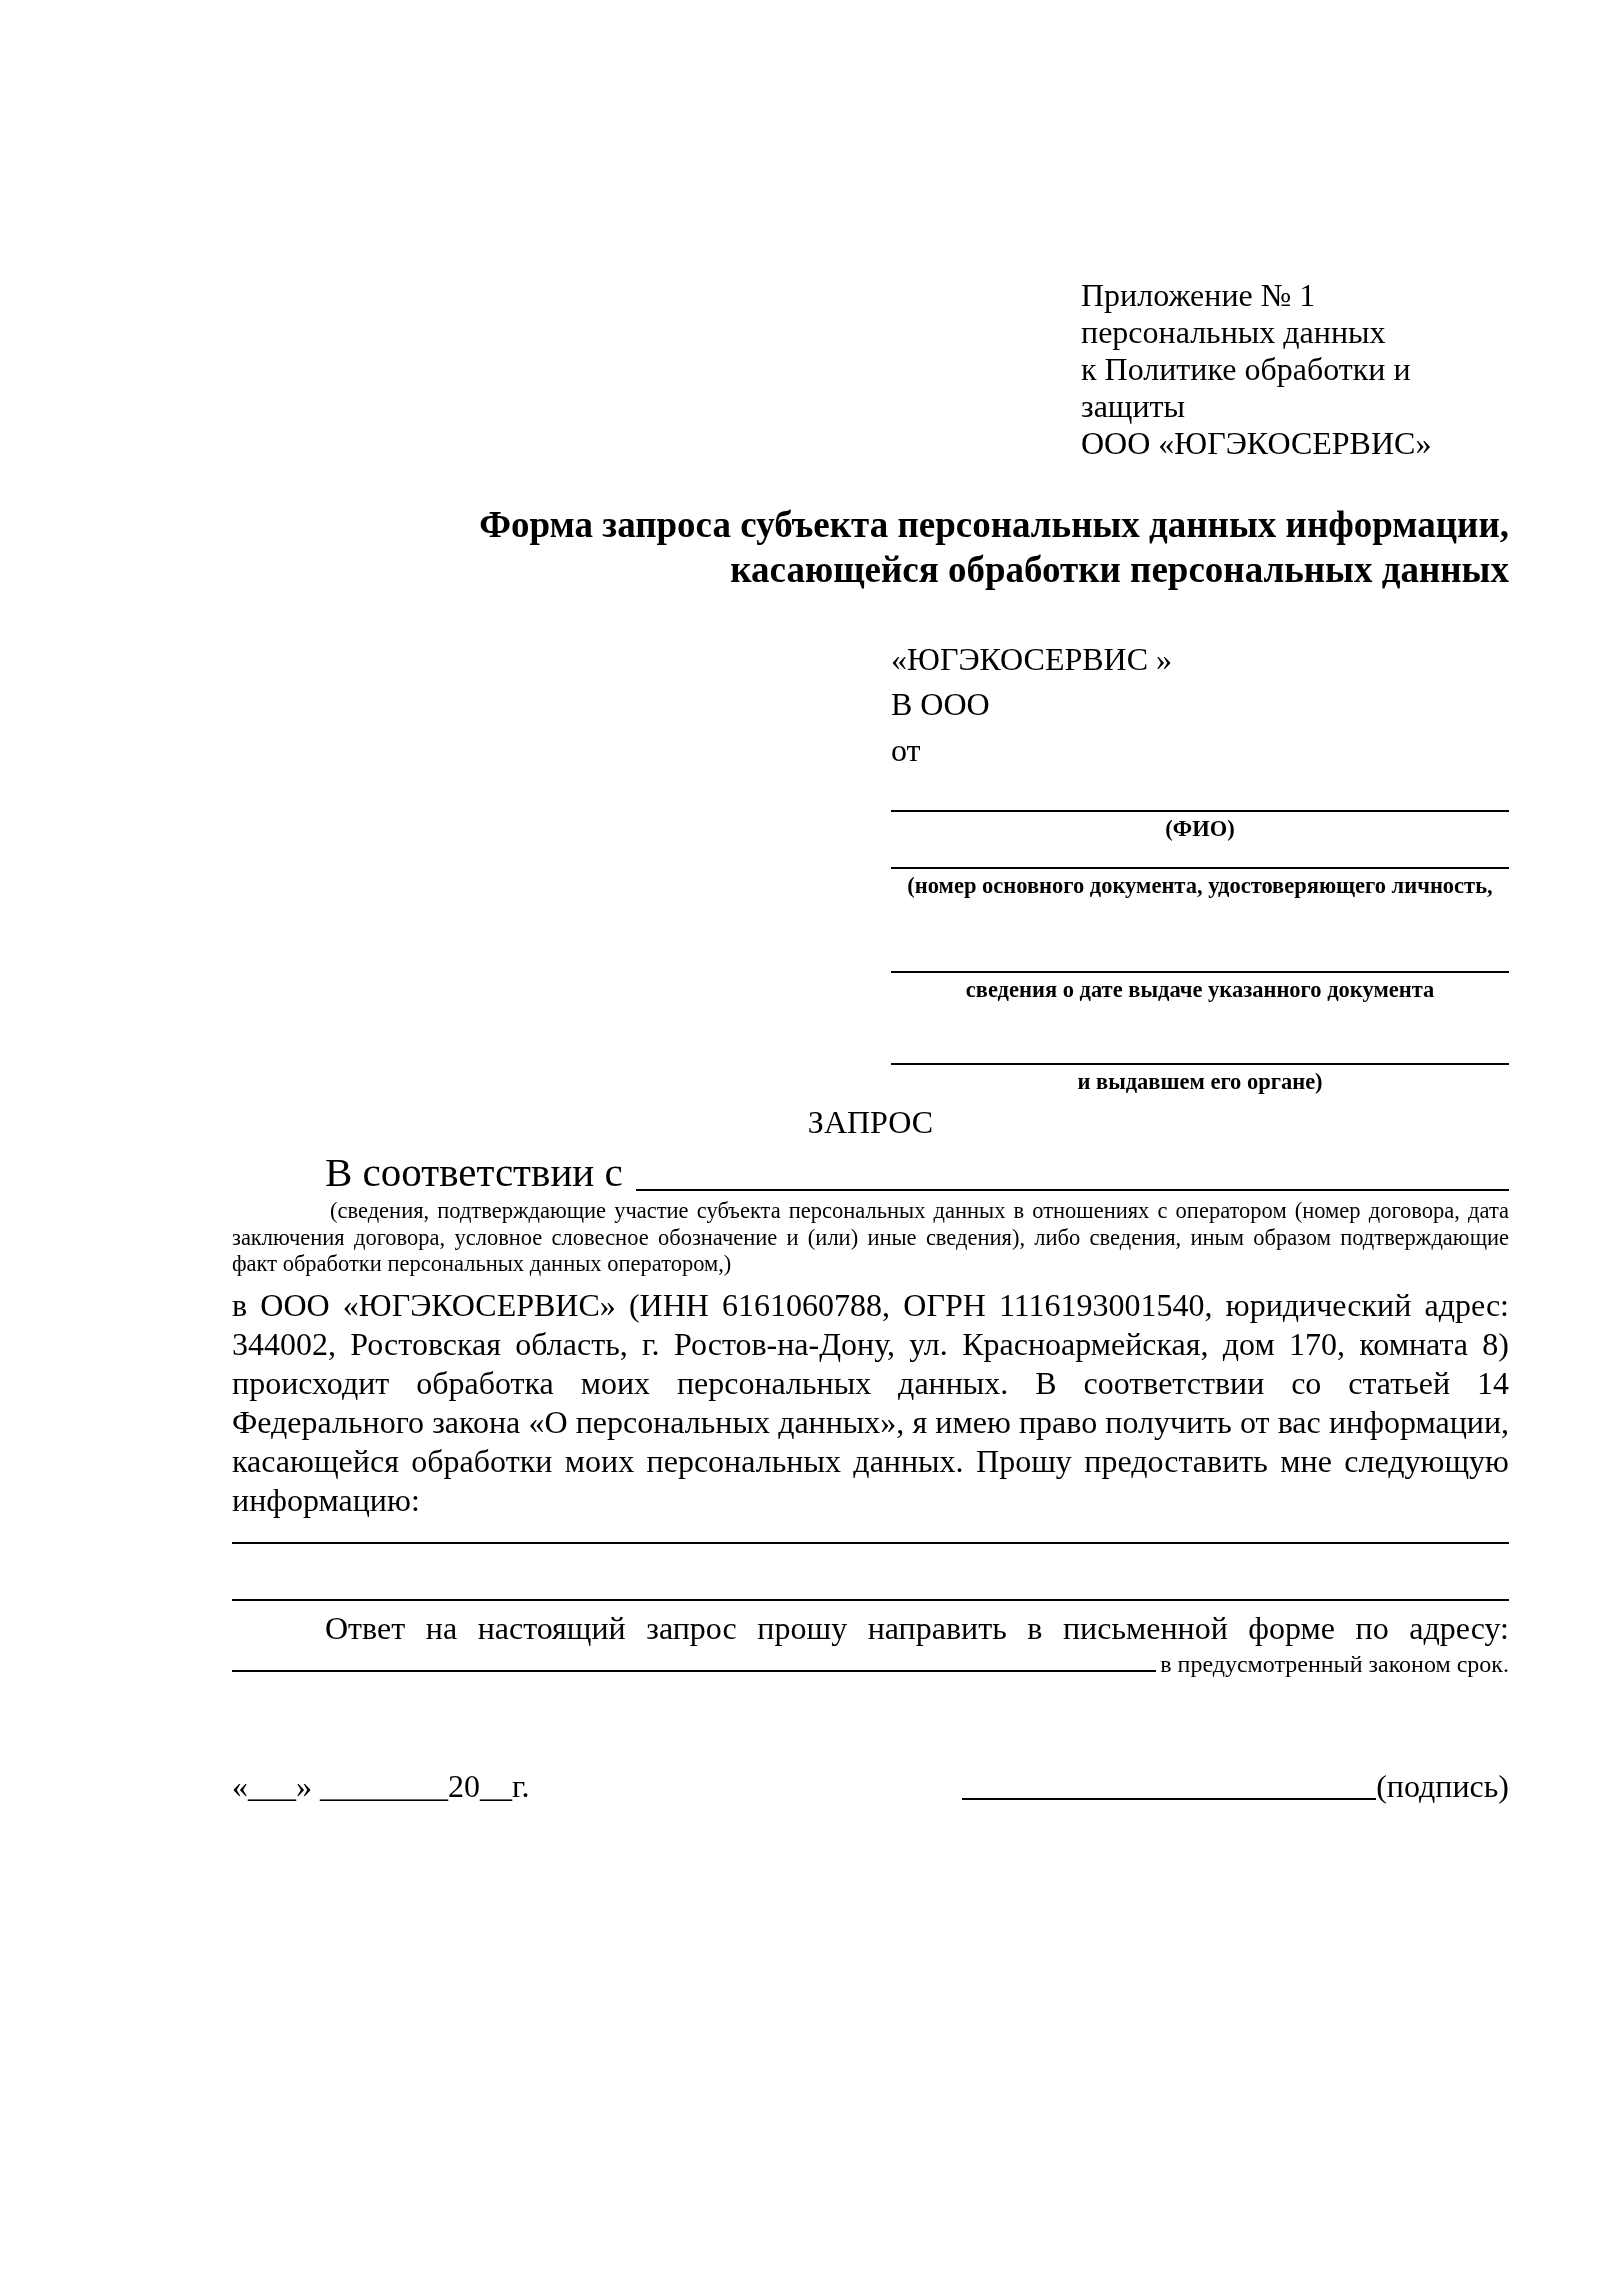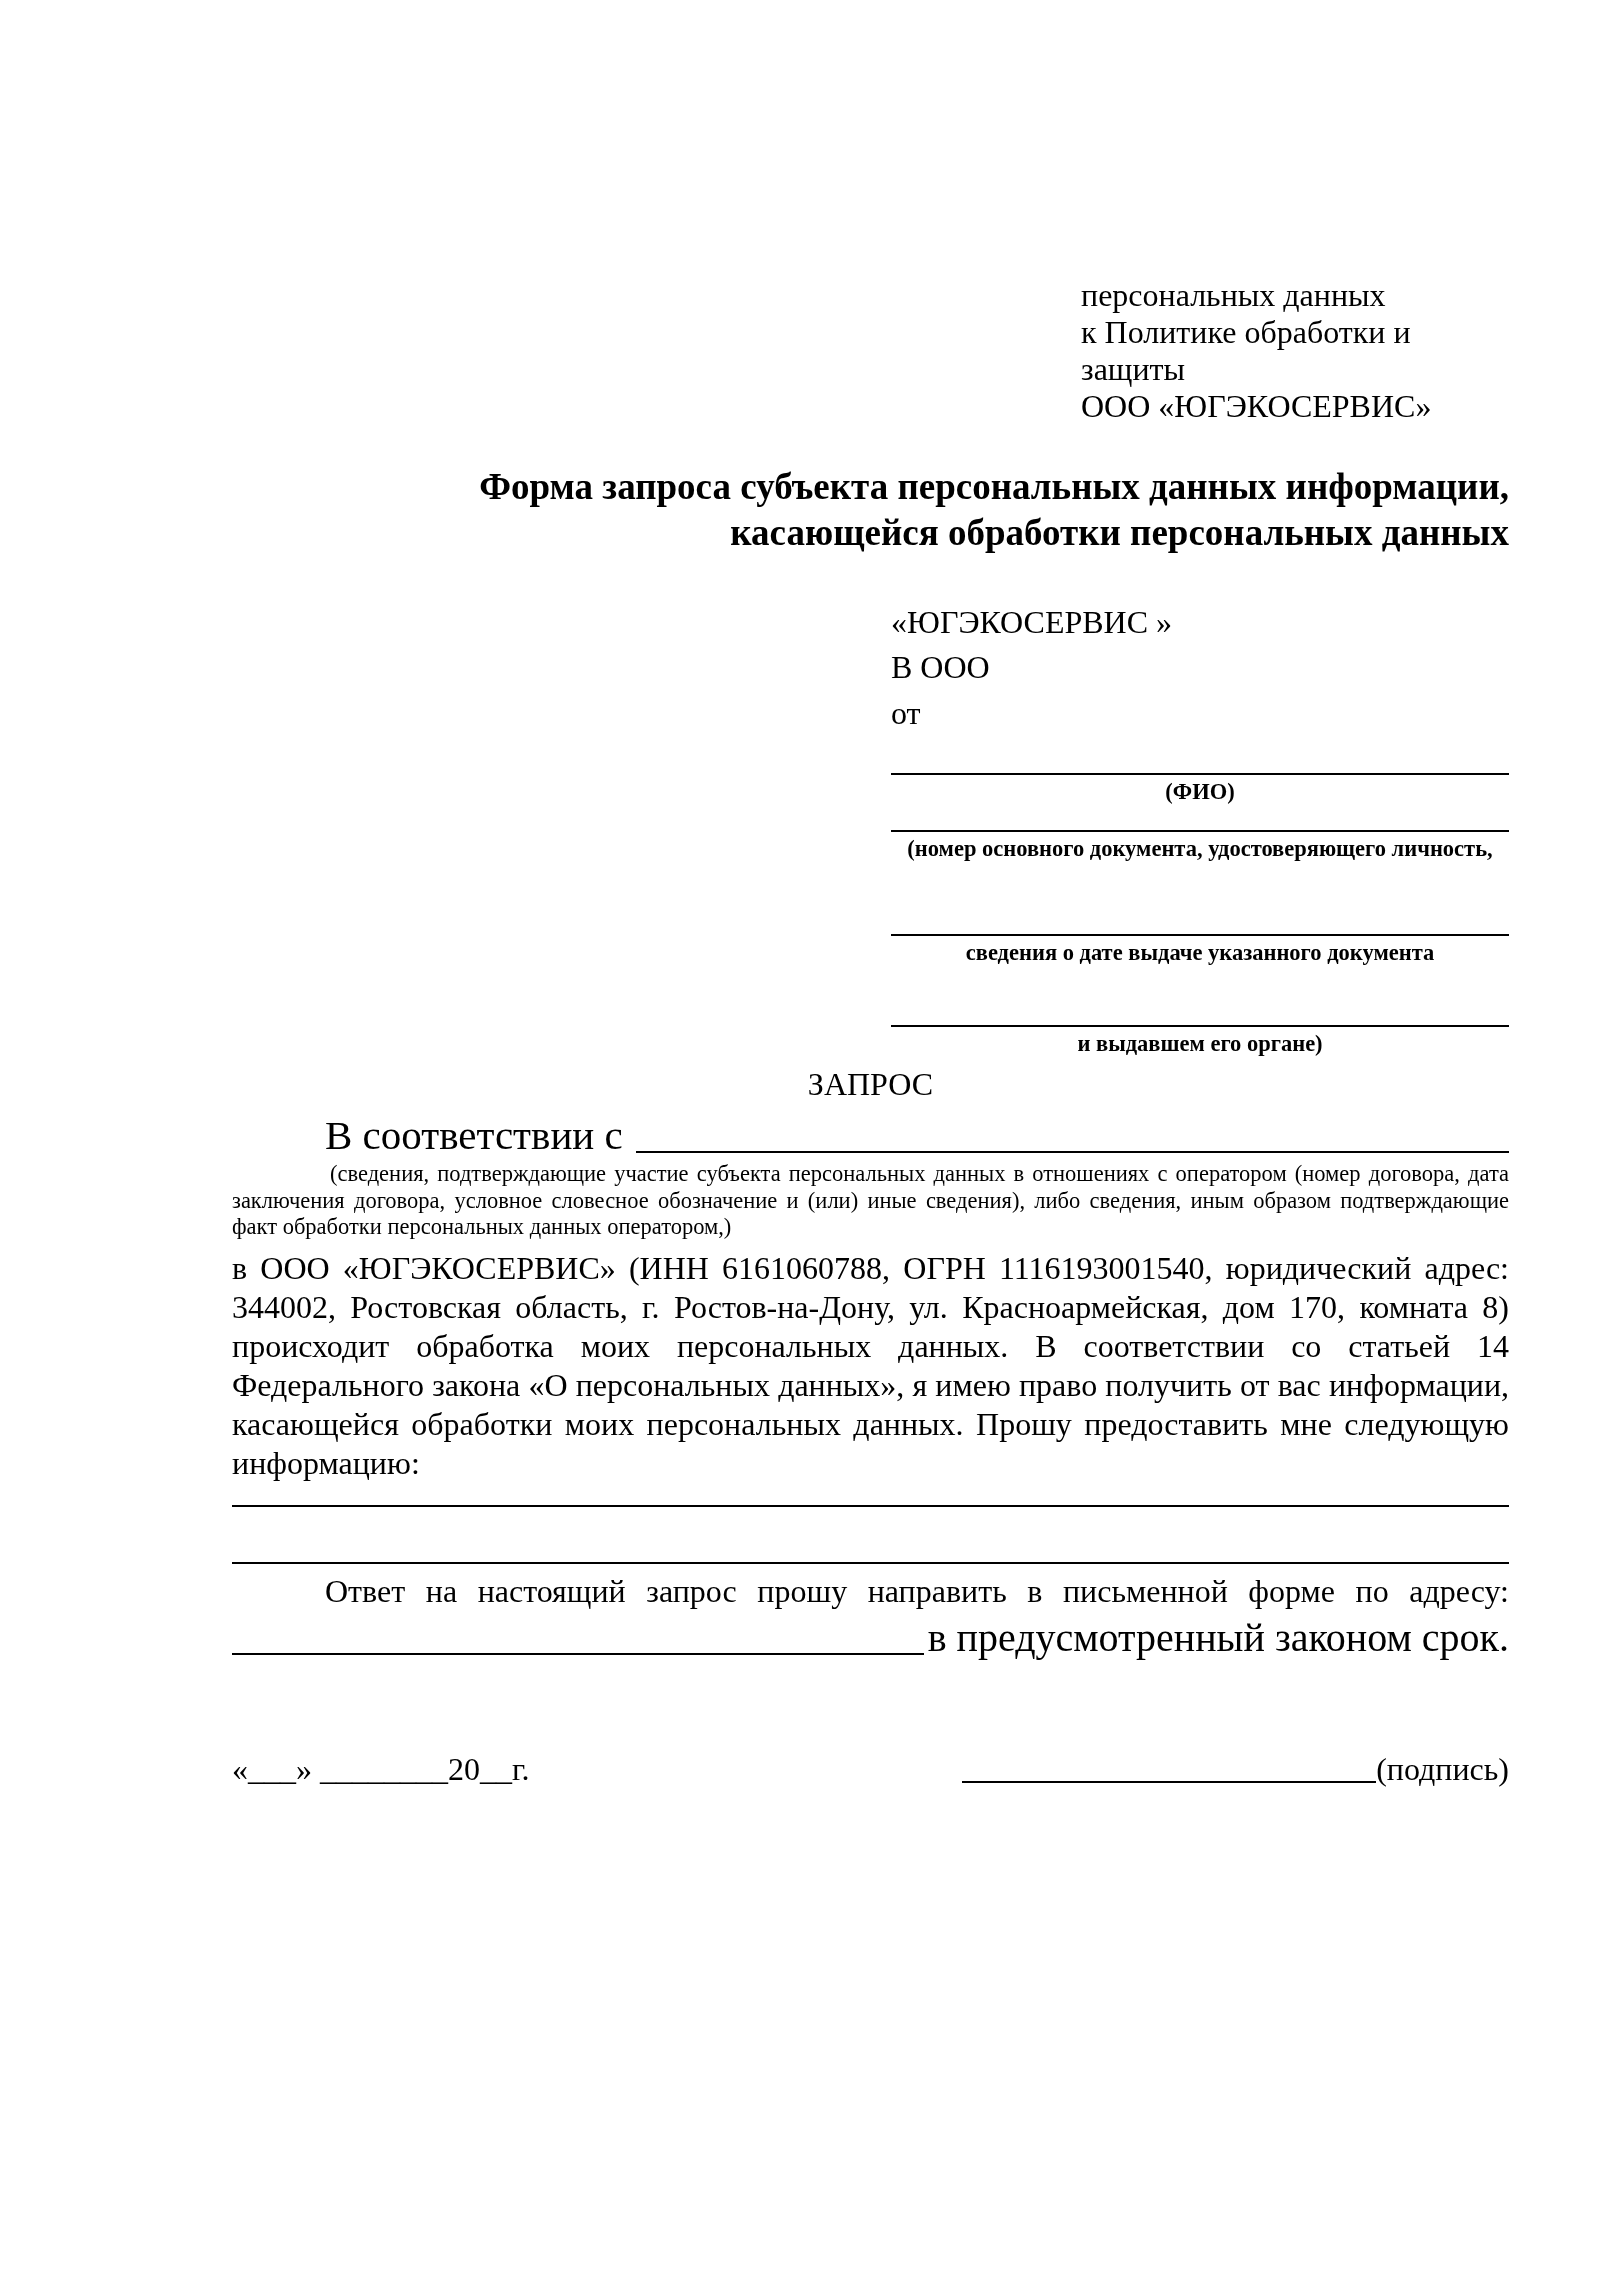--- a/index.html
+++ b/index.html
@@ -96,21 +96,21 @@
   .bf2 { margin-top:55px; }
   .reply-line1 {
     margin-top:9.8px;
     font-size:32px;
     text-indent:93px;
     text-align:justify;
     text-align-last:justify;
   }
   .reply-line2 {
     display:flex;
-    font-size:40px;
+    font-size:24px;
     align-items:flex-end;
     margin-top:3.9px;
   }
   .reply-suffix { white-space:nowrap; padding-left:3.9px; }
   
   .signature-row {
     margin-top:90px;
     display:flex;
     justify-content:space-between;
     align-items:flex-end;
@@ -124,20 +124,21 @@
   }
   .sig-caption { white-space:nowrap; }
 </style>
 </head>
 <body>
 
 <div class="page">
   <div class="content">
 
     <div class="appendix">
+      <div>Приложение № 1</div>
       <div>персональных данных</div>
       <div>к Политике обработки и защиты</div>
       <div>ООО «ЮГЭКОСЕРВИС»</div>
     </div>
 
     <div class="doc-title">
       <div>Форма запроса субъекта персональных данных информации,</div>
       <div>касающейся обработки персональных данных</div>
     </div>
 

